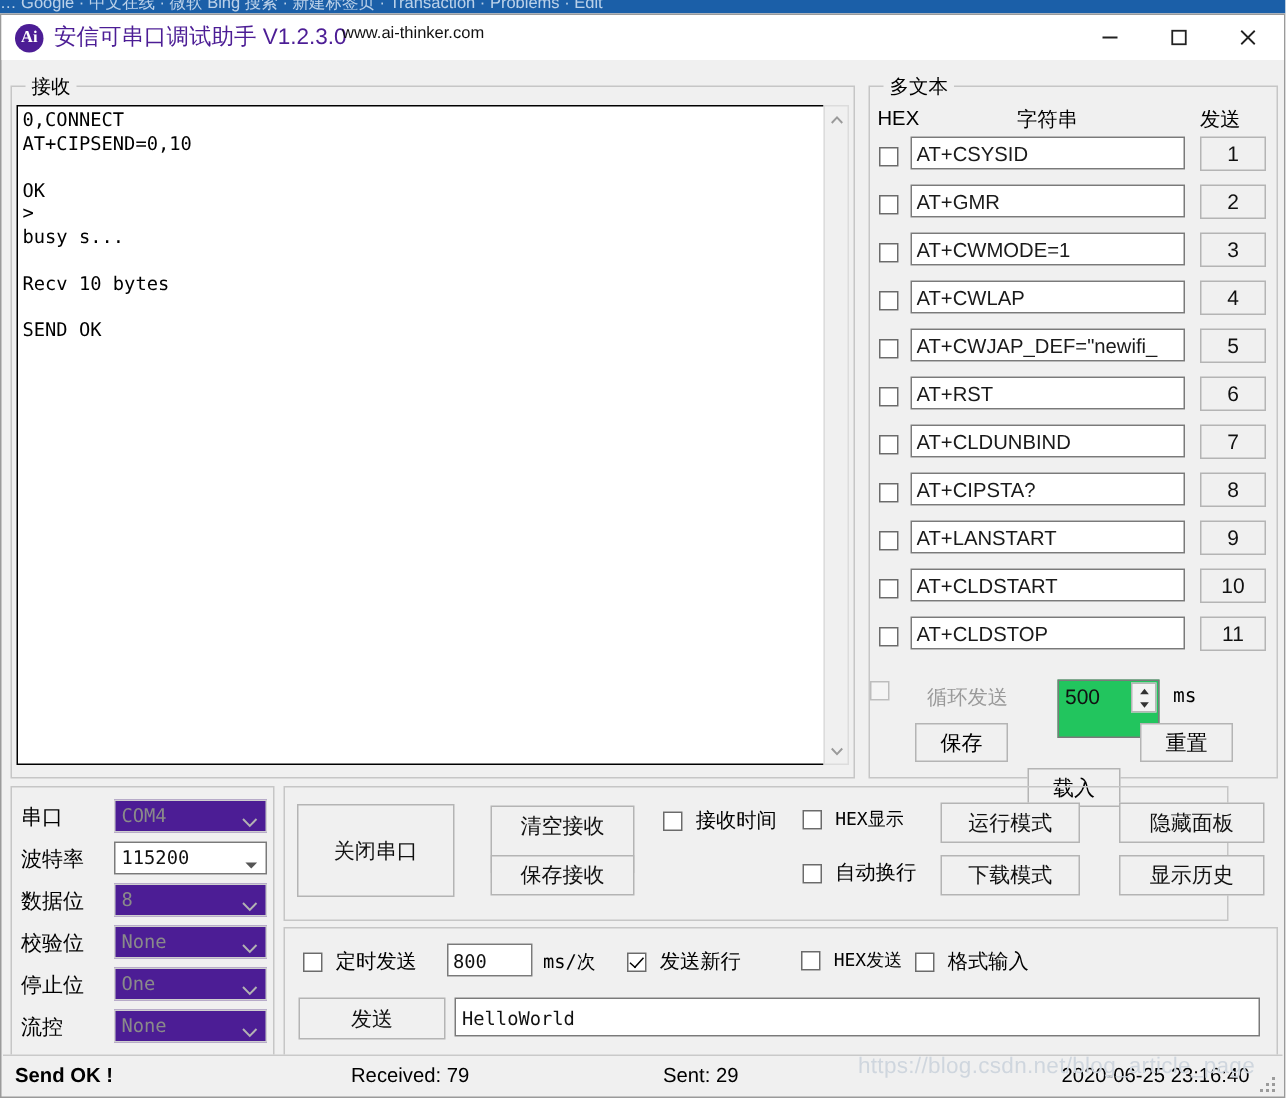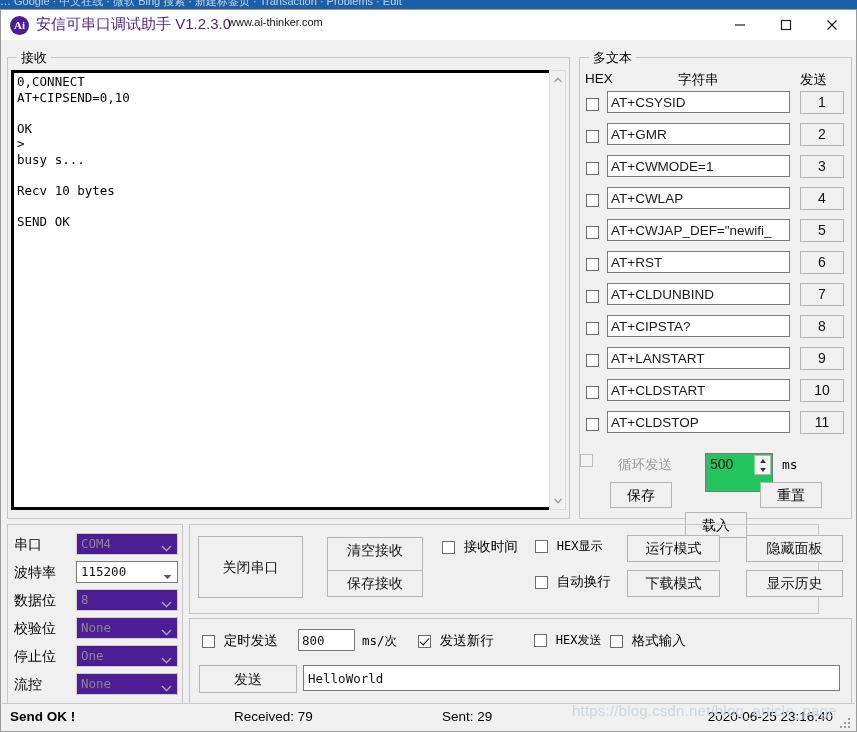--- a/index.html
+++ b/index.html
@@ -26,21 +26,21 @@
   .wbtn.min{right:93px;}
   .wbtn.max{right:47px;}
   .wbtn.close{right:1px;}
 
   
   .group{position:absolute;border:1px solid #c6c6c6;box-sizing:border-box;background:transparent;}
   .group > .glabel{position:absolute;top:-9px;left:9px;background:#f0f0f0;padding:0 4px;font-size:13px;color:#000;}
 
   
   .recv-group{left:6px;top:47px;width:563px;height:462px;}
-  .recv-box{position:absolute;left:3px;top:12px;width:541px;height:440px;background:#fff;border:3px solid #000000;box-sizing:border-box;overflow:hidden;}
+  .recv-box{position:absolute;left:3px;top:12px;width:541px;height:440px;background:#fff;border:1px solid #000000;box-sizing:border-box;overflow:hidden;}
   .recv-text{padding:1px 3px;font-family:"DejaVu Sans Mono","Liberation Mono",monospace;font-size:12.5px;line-height:15.6px;white-space:pre;color:#000;}
   .vscroll{position:absolute;right:3px;top:12px;width:17px;height:440px;background:#f0f0f0;border:1px solid #dcdcdc;box-sizing:border-box;}
   .vscroll .arr{position:absolute;left:0;width:15px;height:17px;}
   .vscroll .arr.up{top:0;}
   .vscroll .arr.dn{bottom:0;}
   .vscroll .arr svg{position:absolute;left:50%;top:50%;transform:translate(-50%,-50%);}
 
   
   .multi-group{left:578px;top:47px;width:273px;height:462px;}
   .mt-head{position:absolute;top:13px;font-size:13.5px;color:#000;}

